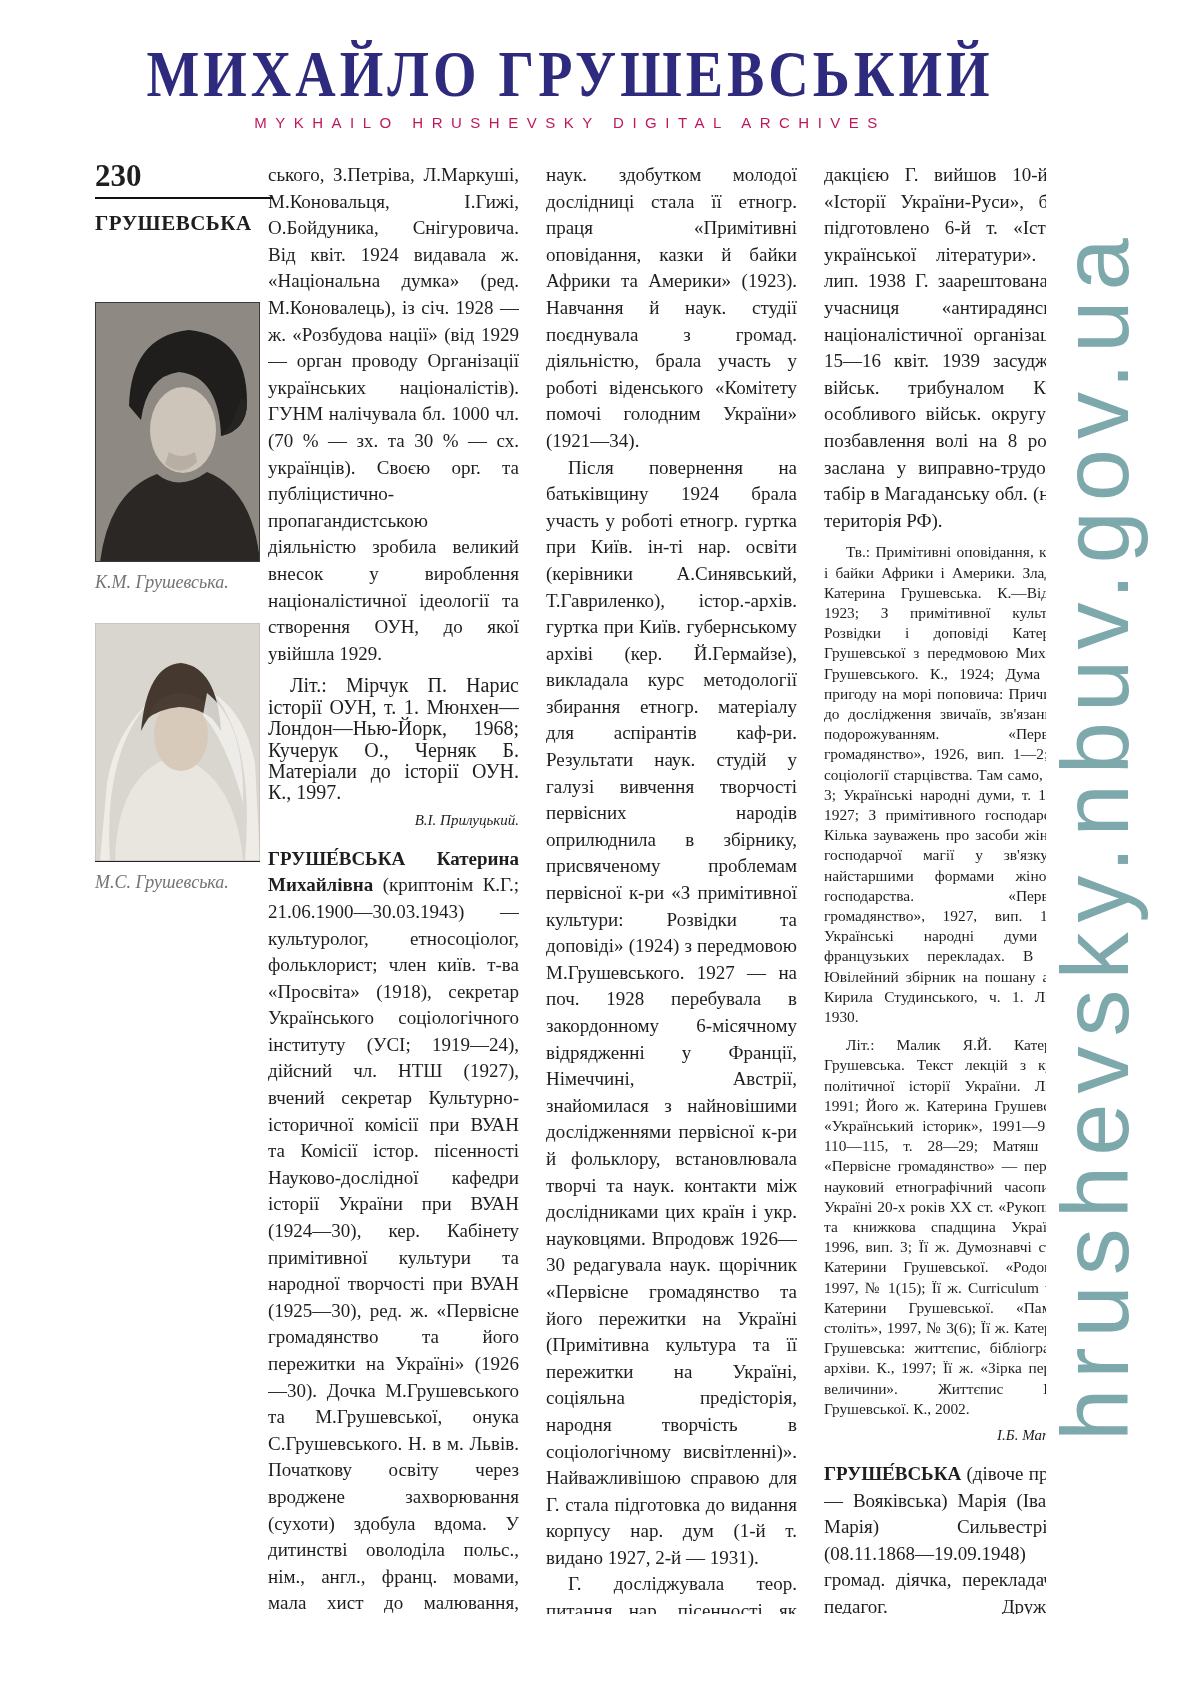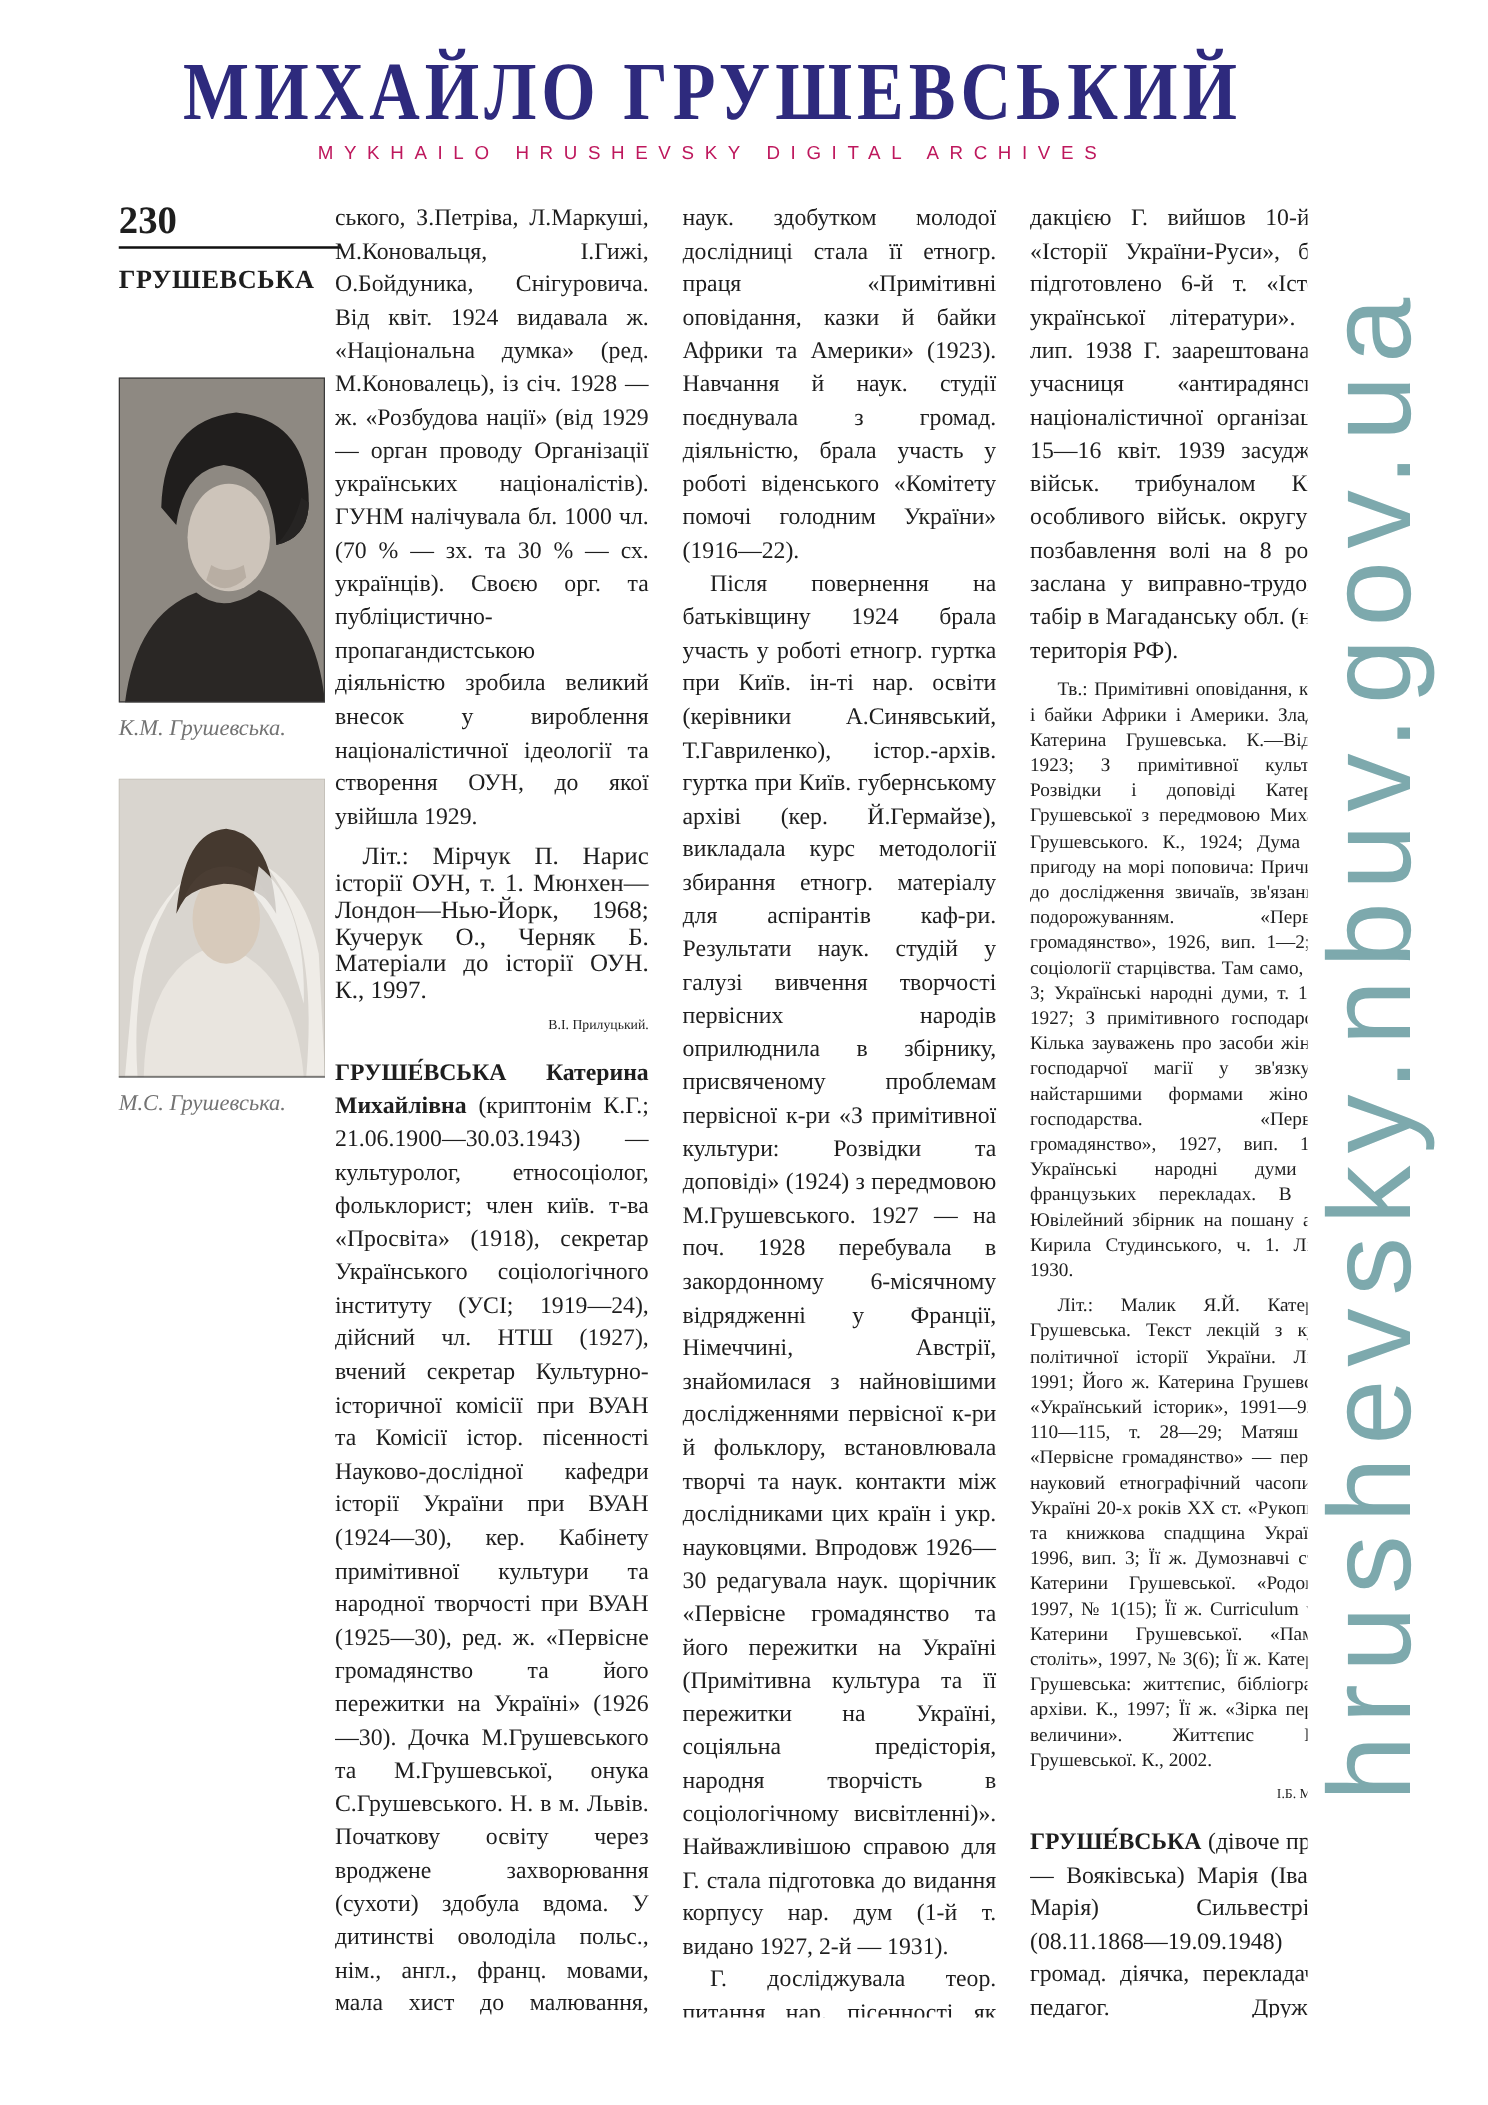--- a/index.html
+++ b/index.html
@@ -32,21 +32,21 @@
   .caption{margin-top:10px;font-style:italic;font-size:18px;color:#737373;}
 
   
   .textcols{position:absolute;left:268px;top:162px;width:778px;height:1452px;
         display:flex;gap:27px;overflow:hidden;}
   .col{flex:0 0 251px;width:251px;overflow:hidden;}
   p{margin:0;text-align:justify;font-size:19px;line-height:26.6px;}
   p.ind{text-indent:22px;}
   p.small{font-size:20px;line-height:21.4px;}
   p.xsmall{font-size:15.4px;line-height:20.2px;}
-  p.sig{text-align:right;font-size:11px;line-height:24px;margin-top:4px;}
+  p.sig{text-align:right;font-style:italic;font-size:15px;line-height:24px;margin-top:4px;}
   p.entry{margin-top:14px;}
   p.gap{margin-top:8px;}
   .b{font-weight:bold;}
 </style>
 </head>
 <body>
 
 <div class="page">
 
   <div class="masthead">
@@ -94,21 +94,21 @@
   <main class="textcols">
 
     <div class="col">
       <p class="body">ського, З.Петріва, Л.Маркуші, М.Коновальця, І.Гижі, О.Бойдуника, Снігуровича. Від квіт. 1924 видавала ж. «Національна думка» (ред. М.Коновалець), із січ. 1928 — ж. «Розбудова нації» (від 1929 — орган проводу Організації українських націоналістів). ГУНМ налічувала бл. 1000 чл. (70 % — зх. та 30 % — сх. українців). Своєю орг. та публіцистично-пропагандистською діяльністю зробила великий внесок у вироблення націоналістичної ідеології та створення ОУН, до якої увійшла 1929.</p>
       <p class="small ind gap">Літ.: Мірчук П. Нарис історії ОУН, т. 1. Мюнхен—Лондон—Нью-Йорк, 1968; Кучерук О., Черняк Б. Матеріали до історії ОУН. К., 1997.</p>
       <p class="sig">В.І. Прилуцький.</p>
       <p class="body entry"><span class="b">ГРУШЕ́ВСЬКА Катерина Михайлівна </span><span>(криптонім К.Г.; 21.06.1900—30.03.1943) — культуролог, етносоціолог, фольклорист; член київ. т-ва «Просвіта» (1918), секретар Українського соціологічного інституту (УСІ; 1919—24), дійсний чл. НТШ (1927), вчений секретар Культурно-історичної комісії при ВУАН та Комісії істор. пісенності Науково-дослідної кафедри історії України при ВУАН (1924—30), кер. Кабінету примітивної культури та народної творчості при ВУАН (1925—30), ред. ж. «Первісне громадянство та його пережитки на Україні» (1926—30). Дочка М.Грушевського та М.Грушевської, онука С.Грушевського. Н. в м. Львів. Початкову освіту через вроджене захворювання (сухоти) здобула вдома. У дитинстві оволоділа польс., нім., англ., франц. мовами, мала хист до малювання, цікавилася історією, нар. творчістю, літ., багато читала. Від жовт. 1917 навч. як вільний слухач на юрид. від. Українського державного університету в Києві. 1918—19 побачили світ її перші публікації у «Літературно-науковому вістнику». Впродовж 1919—24 перебувала з батьками на еміграції: Женева (Швейцарія), Прага (Чехія), Відень. Виконувала обов'язки вченого секретаря УСІ, як аспірантка відвідувала заняття семінару з проблем первісної к-ри цього ін-ту, від осені 1919 до весни 1920 навч. в Женевському ун-ті, студіювала право та соціальну економію. Наставником і наук. кер. був батько. Першим</span></p>
     </div>
 
     <div class="col">
-      <p class="body">наук. здобутком молодої дослідниці стала її етногр. праця «Примітивні оповідання, казки й байки Африки та Америки» (1923). Навчання й наук. студії поєднувала з громад. діяльністю, брала участь у роботі віденського «Комітету помочі голодним України» (1916—22).</p>
+      <p class="body">наук. здобутком молодої дослідниці стала її етногр. праця «Примітивні оповідання, казки й байки Африки та Америки» (1923). Навчання й наук. студії поєднувала з громад. діяльністю, брала участь у роботі віденського «Комітету помочі голодним України» (1921—34).</p>
       <p class="body ind">Після повернення на батьківщину 1924 брала участь у роботі етногр. гуртка при Київ. ін-ті нар. освіти (керівники А.Синявський, Т.Гавриленко), істор.-архів. гуртка при Київ. губернському архіві (кер. Й.Гермайзе), викладала курс методології збирання етногр. матеріалу для аспірантів каф-ри. Результати наук. студій у галузі вивчення творчості первісних народів оприлюднила в збірнику, присвяченому проблемам первісної к-ри «З примітивної культури: Розвідки та доповіді» (1924) з передмовою М.Грушевського. 1927 — на поч. 1928 перебувала в закордонному 6-місячному відрядженні у Франції, Німеччині, Австрії, знайомилася з найновішими дослідженнями первісної к-ри й фольклору, встановлювала творчі та наук. контакти між дослідниками цих країн і укр. науковцями. Впродовж 1926—30 редагувала наук. щорічник «Первісне громадянство та його пережитки на Україні (Примітивна культура та її пережитки на Україні, соціяльна предісторія, народня творчість в соціологічному висвітленні)». Найважливішою справою для Г. стала підготовка до видання корпусу нар. дум (1-й т. видано 1927, 2-й — 1931).</p>
       <p class="body ind">Г. досліджувала теор. питання нар. пісенності як істор.-культ. джерела. У її наук. доробку — окремі вид., статті, рецензії на вітчизн. та зарубіжні вид. й фахові публікації, що вийшли в світ англ., нім., франц., італ., іспан. мовами, переклади з англ. мови, програми для дослідників нар. творчості та побуту.</p>
 
     </div>
 
     <div class="col">
       <p class="body">дакцією Г. вийшов 10-й т. «Історії України-Руси», було підготовлено 6-й т. «Історії української літератури». 10 лип. 1938 Г. заарештована як учасниця «антирадянської націоналістичної організації». 15—16 квіт. 1939 засуджена військ. трибуналом Київ. особливого військ. округу до позбавлення волі на 8 років, заслана у виправно-трудовий табір в Магаданську обл. (нині територія РФ).</p>
       <p class="xsmall ind gap">Тв.: Примітивні оповідання, казки і байки Африки і Америки. Зладила Катерина Грушевська. К.—Відень, 1923; З примітивної культури: Розвідки і доповіді Катерини Грушевської з передмовою Михайла Грушевського. К., 1924; Дума про пригоду на морі поповича: Причинок до дослідження звичаїв, зв'язаних з подорожуванням. «Первісне громадянство», 1926, вип. 1—2; До соціології старцівства. Там само, вип. 3; Українські народні думи, т. 1. К., 1927; З примітивного господарства. Кілька зауважень про засоби жіночої господарчої магії у зв'язку з найстаршими формами жіночого господарства. «Первісне громадянство», 1927, вип. 1—3; Українські народні думи у французьких перекладах. В кн.: Ювілейний збірник на пошану акад. Кирила Студинського, ч. 1. Львів, 1930.</p>
       <p class="xsmall ind gap">Літ.: Малик Я.Й. Катерина Грушевська. Текст лекцій з курсу політичної історії України. Львів, 1991; Його ж. Катерина Грушевська. «Український історик», 1991—92, т. 110—115, т. 28—29; Матяш І.Б. «Первісне громадянство» — перший науковий етнографічний часопис в Україні 20-х років ХХ ст. «Рукописна та книжкова спадщина України», 1996, вип. 3; Її ж. Думознавчі студії Катерини Грушевської. «Родовід», 1997, № 1(15); Її ж. Curriculum vitae Катерини Грушевської. «Пам'ять століть», 1997, № 3(6); Її ж. Катерина Грушевська: життєпис, бібліографія, архіви. К., 1997; Її ж. «Зірка першої величини». Життєпис К.М. Грушевської. К., 2002.</p>
       <p class="sig">І.Б. Матяш.</p>

